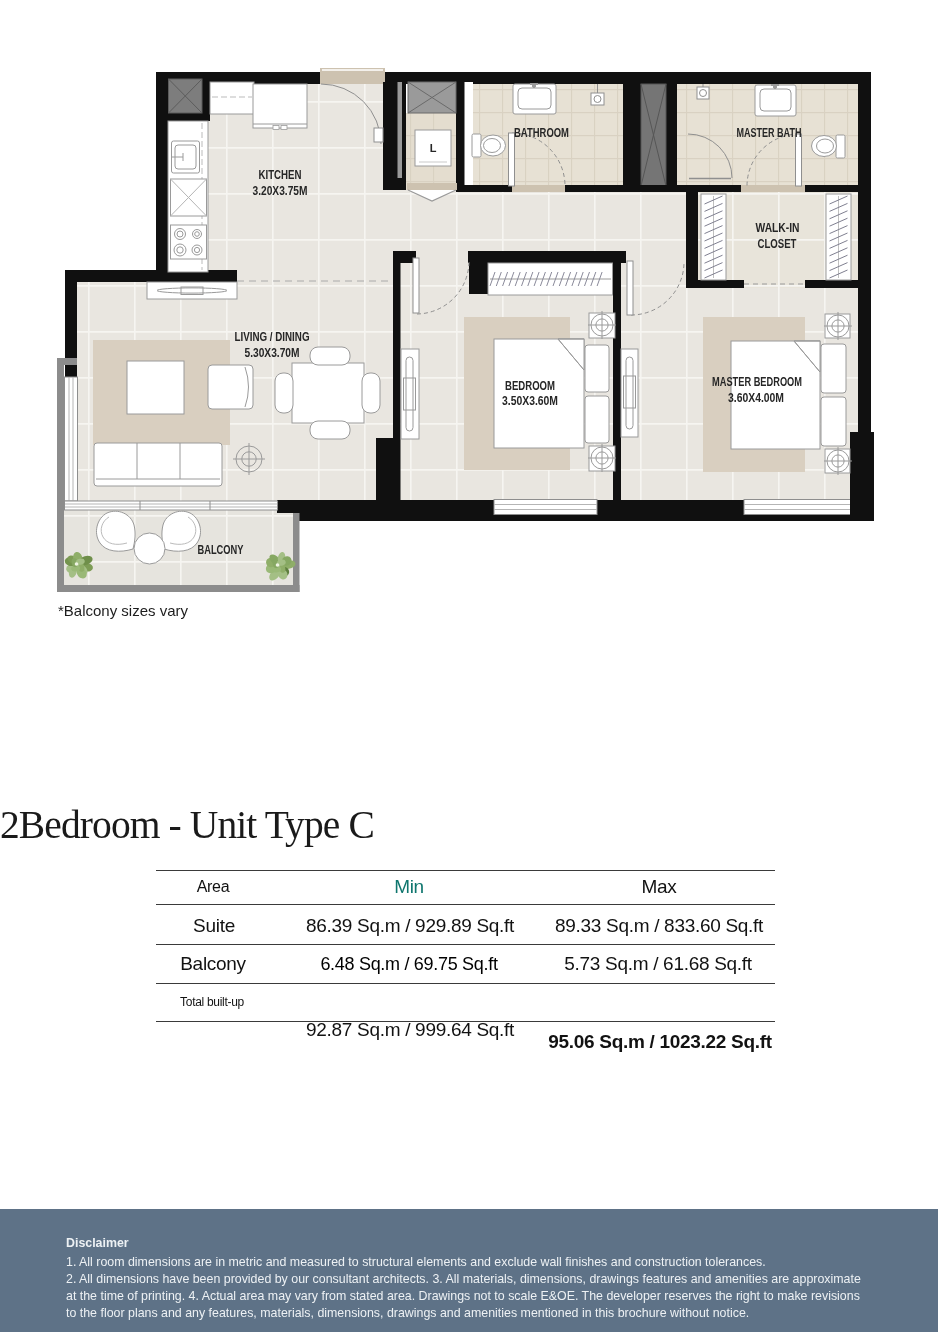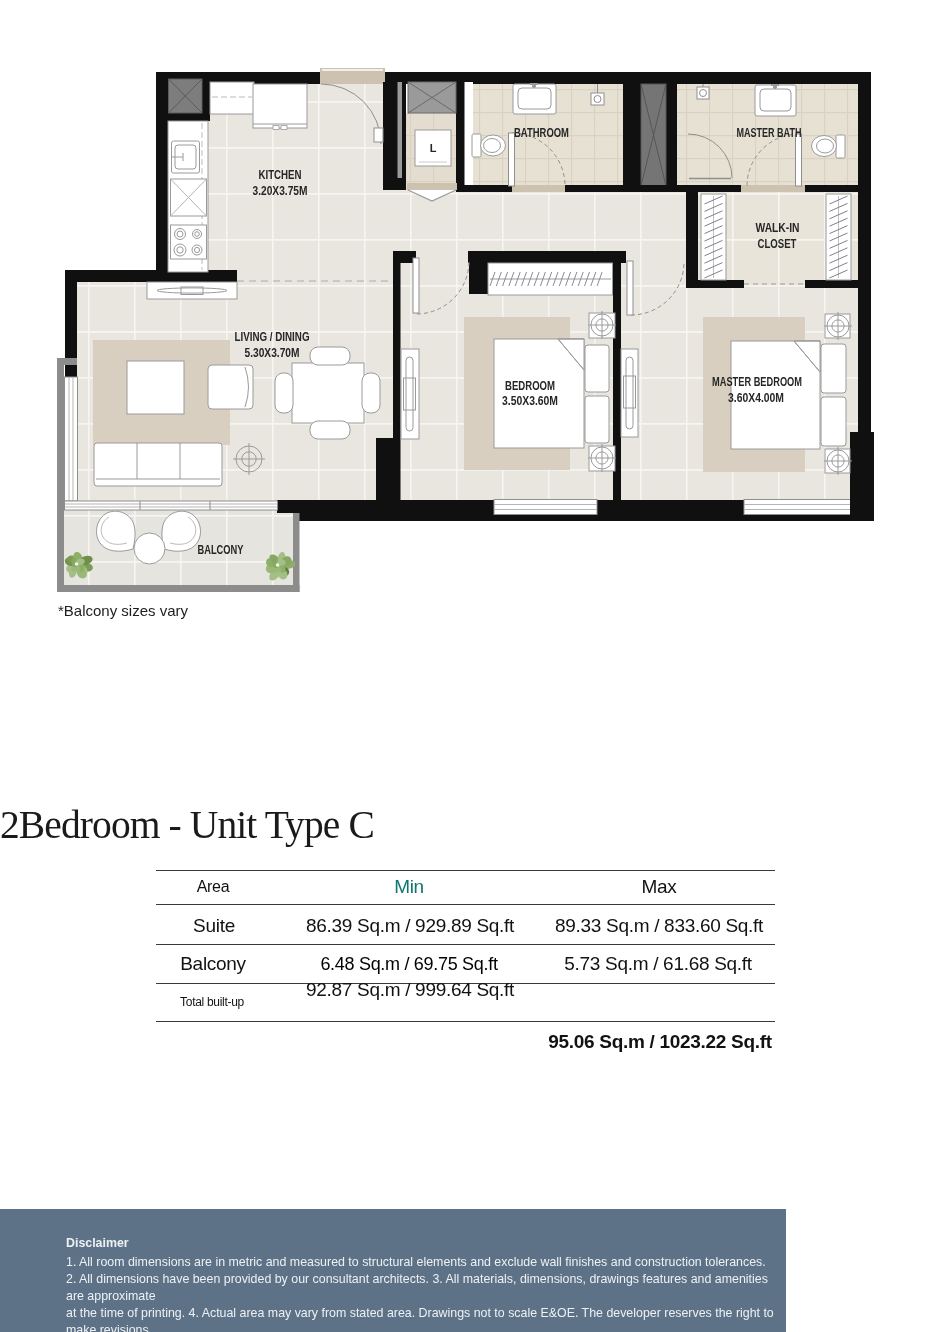--- a/index.html
+++ b/index.html
@@ -535,22 +535,22 @@
 <div style="position:absolute;left:213px;top:964px;transform:translate(-50%,-50%);font-size:19px;font-weight:normal;letter-spacing:-0.3px;white-space:nowrap;color:#121212">Balcony</div>
 
 <div style="position:absolute;left:409px;top:964px;transform:translate(-50%,-50%);font-size:18px;font-weight:normal;letter-spacing:-0.3px;white-space:nowrap;color:#000000">6.48 Sq.m / 69.75 Sq.ft</div>
 
 <div style="position:absolute;left:658px;top:964px;transform:translate(-50%,-50%);font-size:19px;font-weight:normal;letter-spacing:-0.3px;white-space:nowrap;color:#121212">5.73 Sq.m / 61.68 Sq.ft</div>
 
 <div style="position:absolute;left:156px;top:982.5px;width:619px;height:1.2px;background:#3a3a3a"></div>
 
 <div style="position:absolute;left:212px;top:1002px;transform:translate(-50%,-50%);font-size:12px;font-weight:normal;letter-spacing:-0.3px;white-space:nowrap;color:#121212">Total built-up</div>
 
-<div style="position:absolute;left:410px;top:990px;transform:translate(-50%,-50%);font-size:19px;font-weight:normal;letter-spacing:-0.3px;white-space:nowrap;color:#121212">92.87 Sq.m / 999.64 Sq.ft</div>
+<div style="position:absolute;left:410px;top:1030px;transform:translate(-50%,-50%);font-size:19px;font-weight:normal;letter-spacing:-0.3px;white-space:nowrap;color:#121212">92.87 Sq.m / 999.64 Sq.ft</div>
 
 <div style="position:absolute;left:660px;top:1042px;transform:translate(-50%,-50%);font-size:19px;font-weight:bold;letter-spacing:-0.3px;white-space:nowrap;color:#121212">95.06 Sq.m / 1023.22 Sq.ft</div>
 
 <div style="position:absolute;left:156px;top:1020.5px;width:619px;height:1.2px;background:#3a3a3a"></div>
 
-<div style="position:absolute;left:0;top:1209px;width:786px;height:123px;background:#5e7287;color:#edf1f4">
+<div style="position:absolute;left:0;top:1209px;width:938px;height:123px;background:#5e7287;color:#edf1f4">
 <div style="position:absolute;left:66px;top:27px;font-size:12.4px;font-weight:bold">Disclaimer</div>
 <div style="position:absolute;left:66px;top:45px;font-size:12.4px;line-height:17px">1. All room dimensions are in metric and measured to structural elements and exclude wall finishes and construction tolerances.<br>2. All dimensions have been provided by our consultant architects. 3. All materials, dimensions, drawings features and amenities are approximate<br>at the time of printing. 4. Actual area may vary from stated area. Drawings not to scale E&amp;OE. The developer reserves the right to make revisions<br>to the floor plans and any features, materials, dimensions, drawings and amenities mentioned in this brochure without notice.</div>
 </div>
 
 </body></html>

